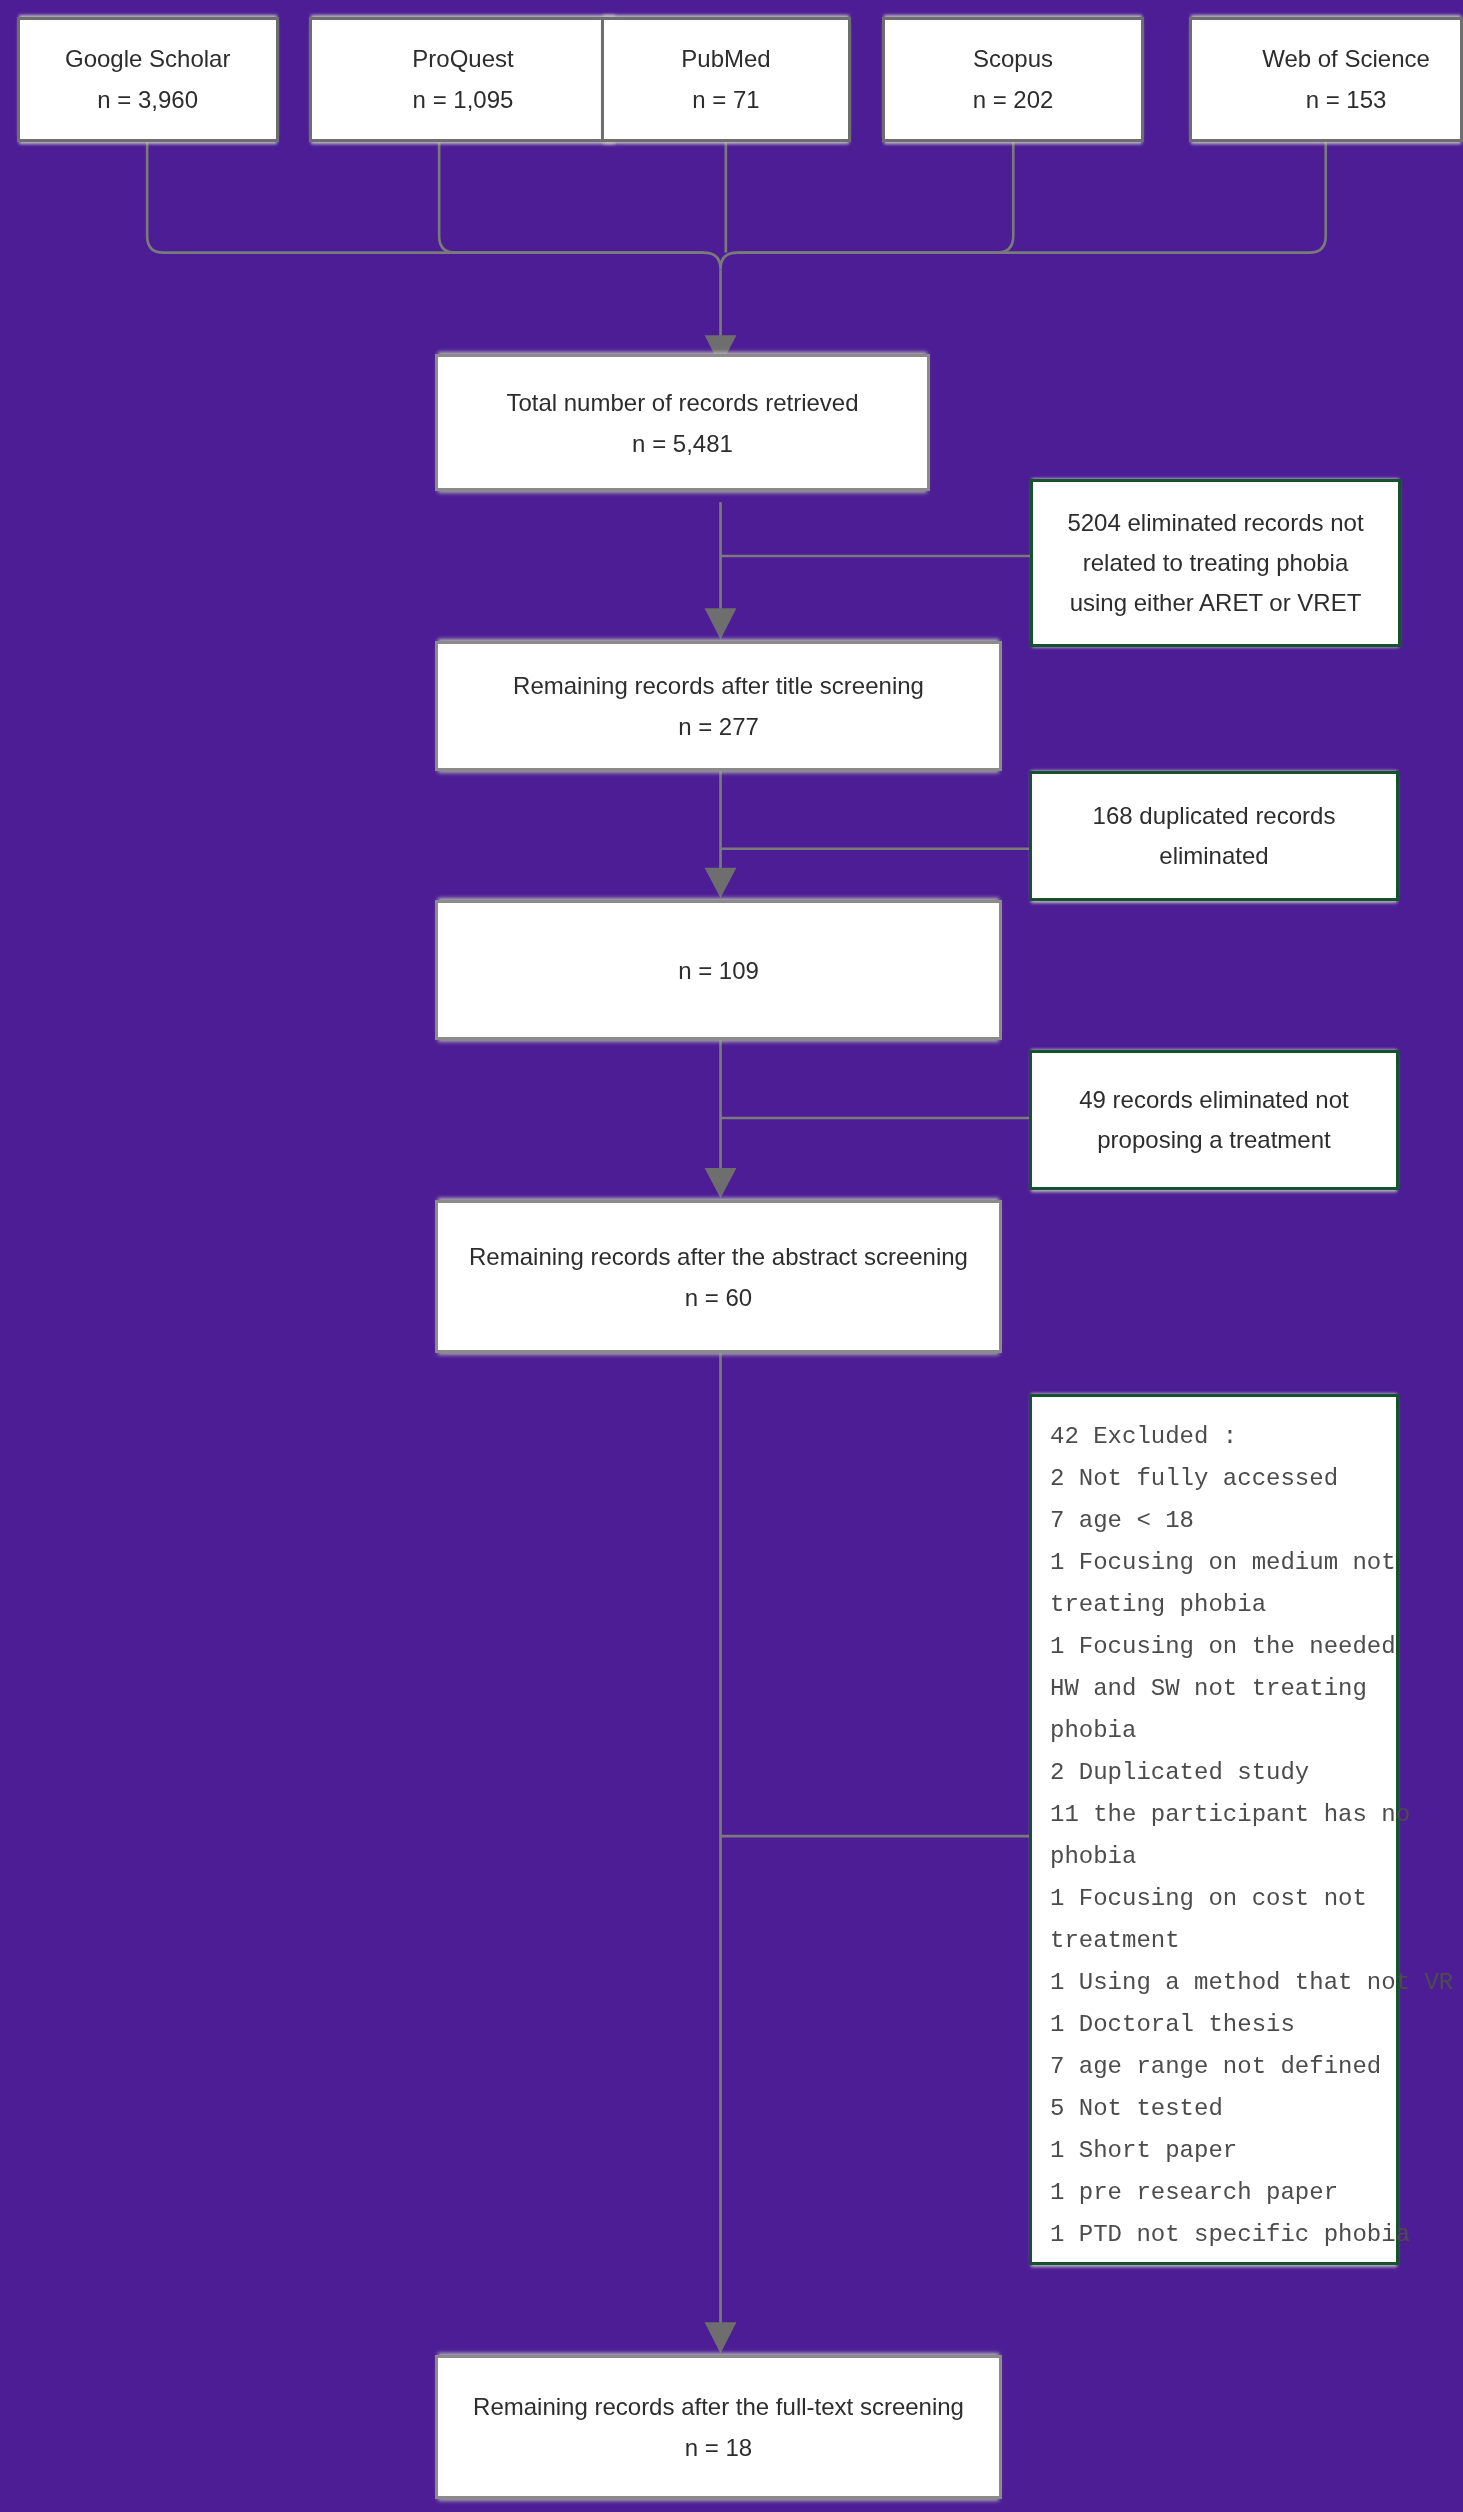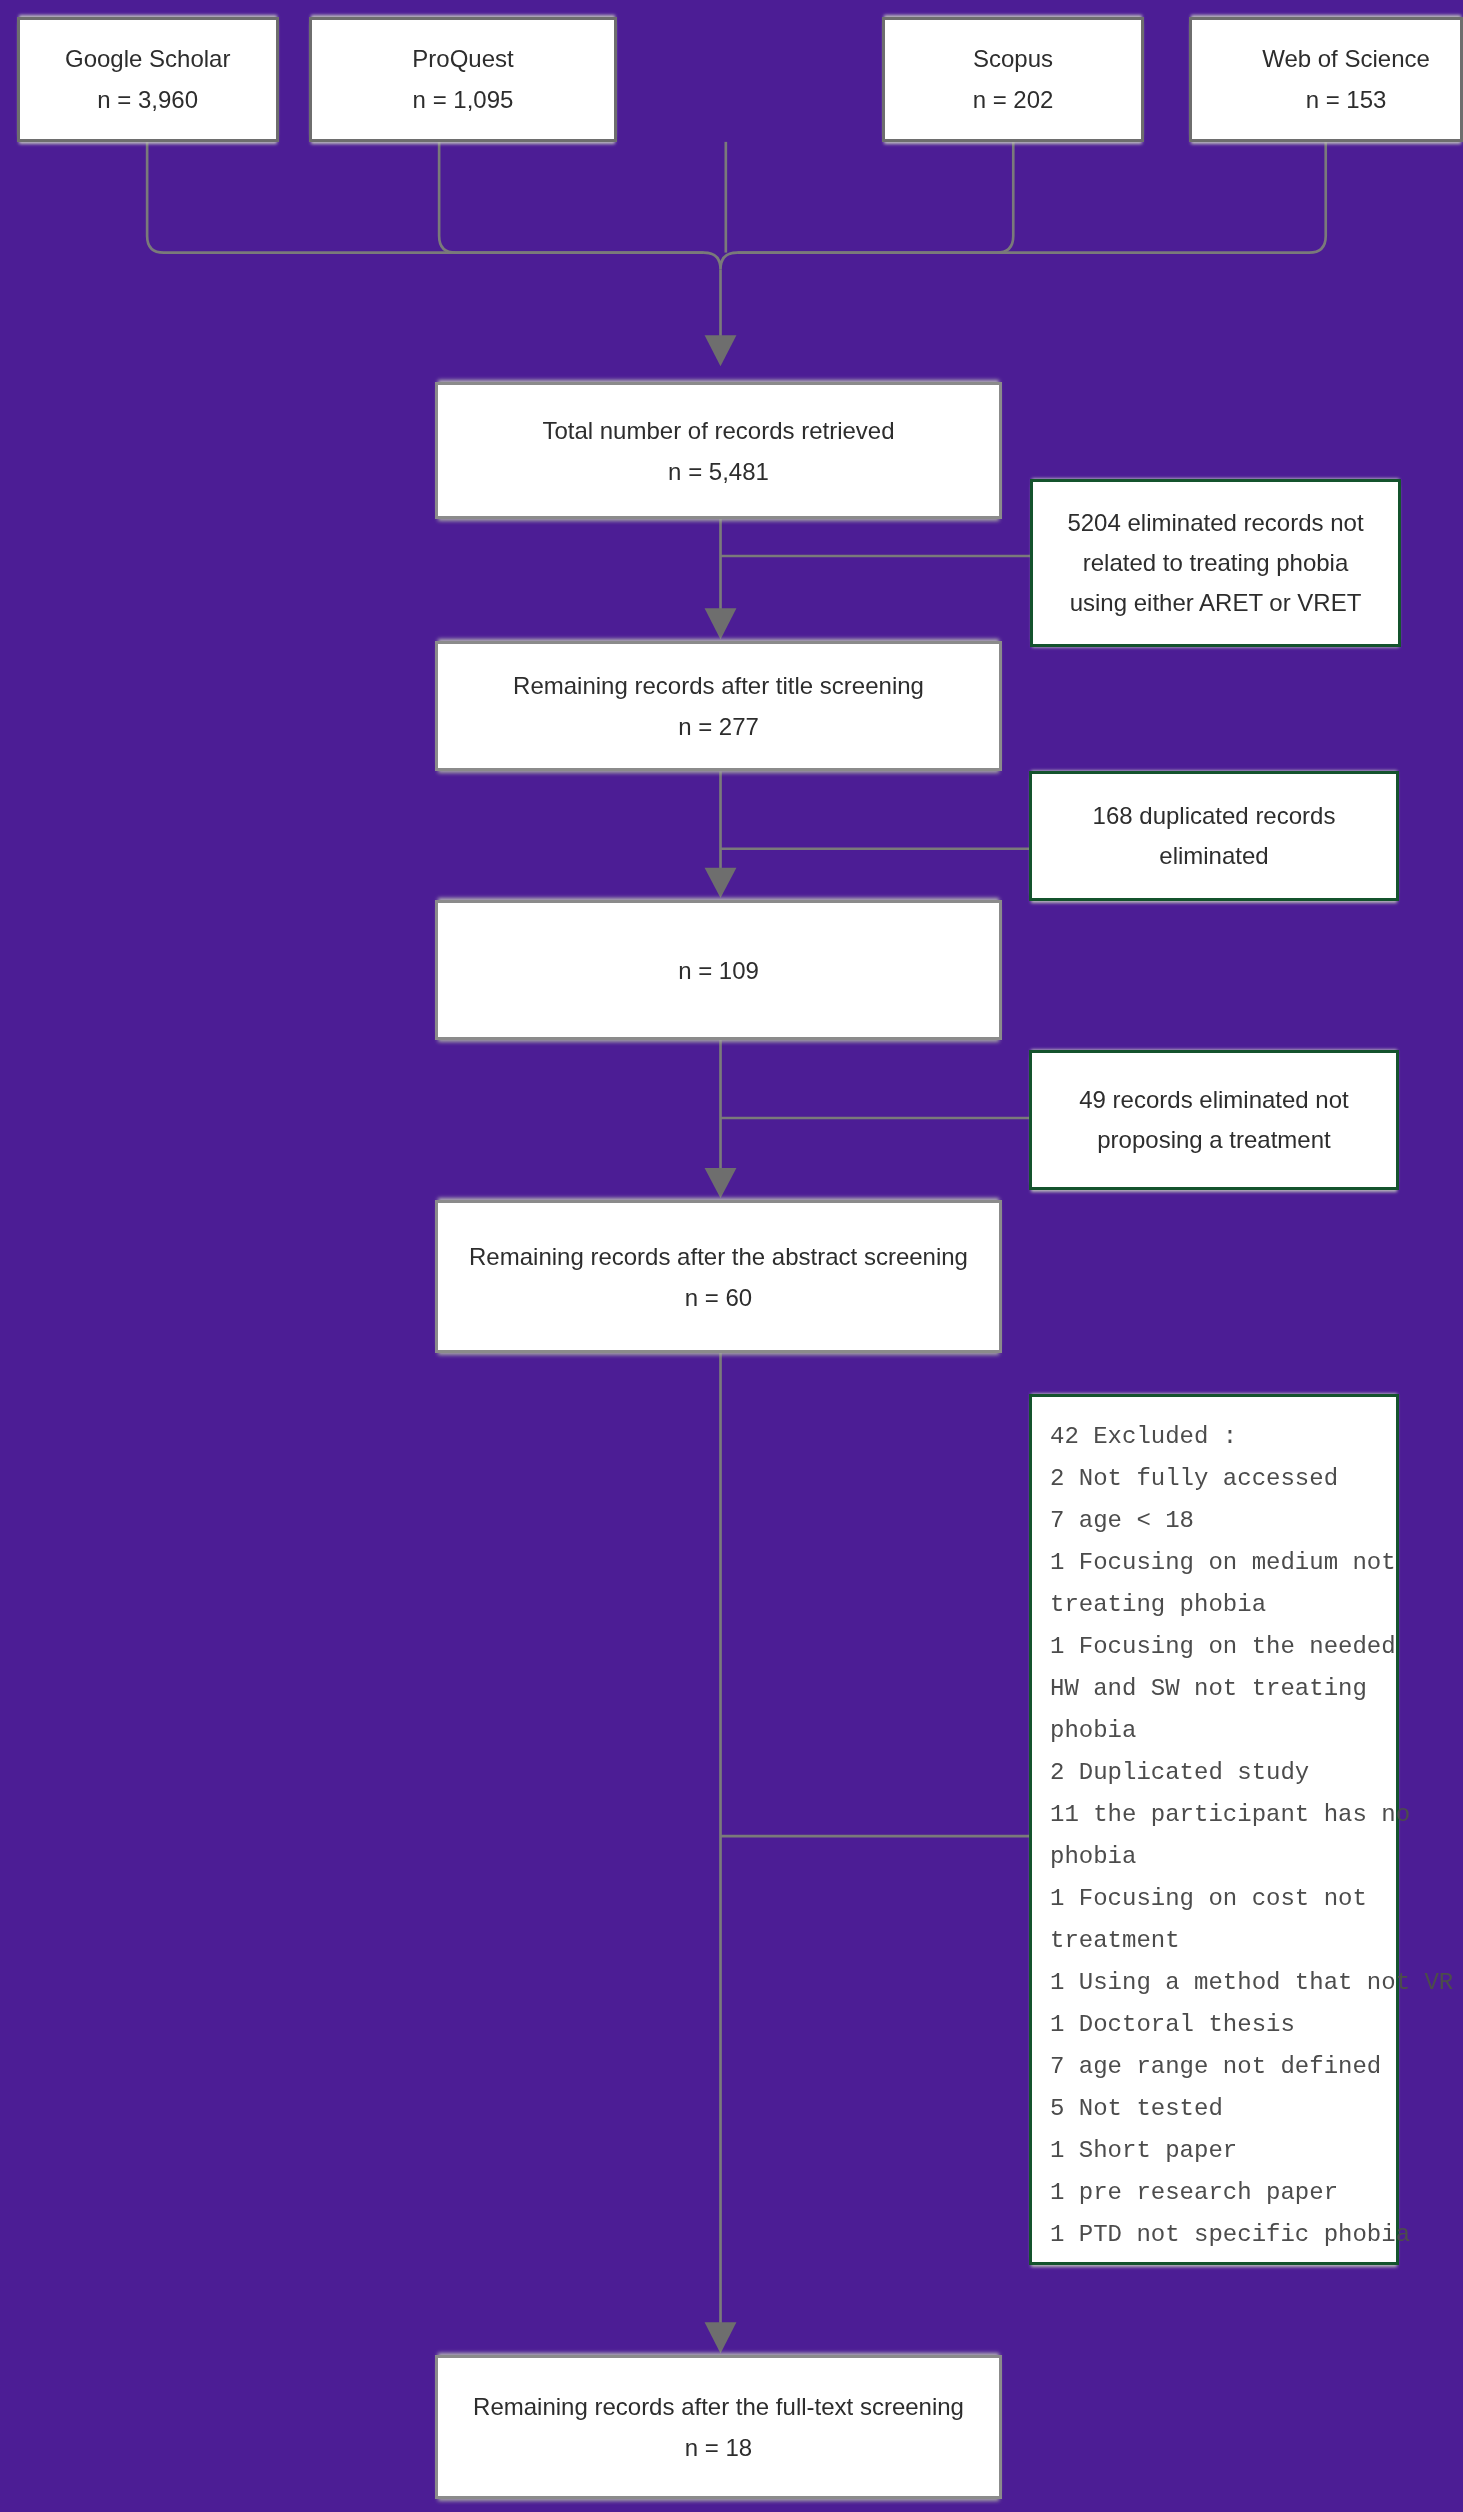--- a/index.html
+++ b/index.html
@@ -102,30 +102,34 @@
   </svg>
 
   <div class="box source-box" style="left:16.7px; top:16.7px; width:262px; height:125px;">
     <div class="label">Google Scholar</div>
     <div class="count">n = 3,960</div>
   </div>
   <div class="box source-box" style="left:309px; top:16.7px; width:308px; height:125px;">
     <div class="label">ProQuest</div>
     <div class="count">n = 1,095</div>
   </div>
+  <div class="box source-box" style="left:601px; top:16.7px; width:250px; height:125px;">
+    <div class="label">PubMed</div>
+    <div class="count">n = 71</div>
+  </div>
   <div class="box source-box" style="left:882px; top:16.7px; width:262px; height:125px;">
     <div class="label">Scopus</div>
     <div class="count">n = 202</div>
   </div>
   <div class="box source-box" style="left:1189px; top:16.7px; width:274px; height:125px;padding-left:40px;">
     <div class="label">Web of Science</div>
     <div class="count">n = 153</div>
   </div>
 
-  <div class="box stage-box" style="left:435px; top:382px; width:567px; height:137px;">
+  <div class="box stage-box" style="left:435px; top:354px; width:495px; height:137px;">
     <div class="label">Total number of records retrieved</div>
     <div class="count">n = 5,481</div>
   </div>
   <div class="box stage-box" style="left:435px; top:641px; width:567px; height:130px;">
     <div class="label">Remaining records after title screening</div>
     <div class="count">n = 277</div>
   </div>
   <div class="box stage-box" style="left:435px; top:900px; width:567px; height:140px;">
     <div class="count">n = 109</div>
   </div>

